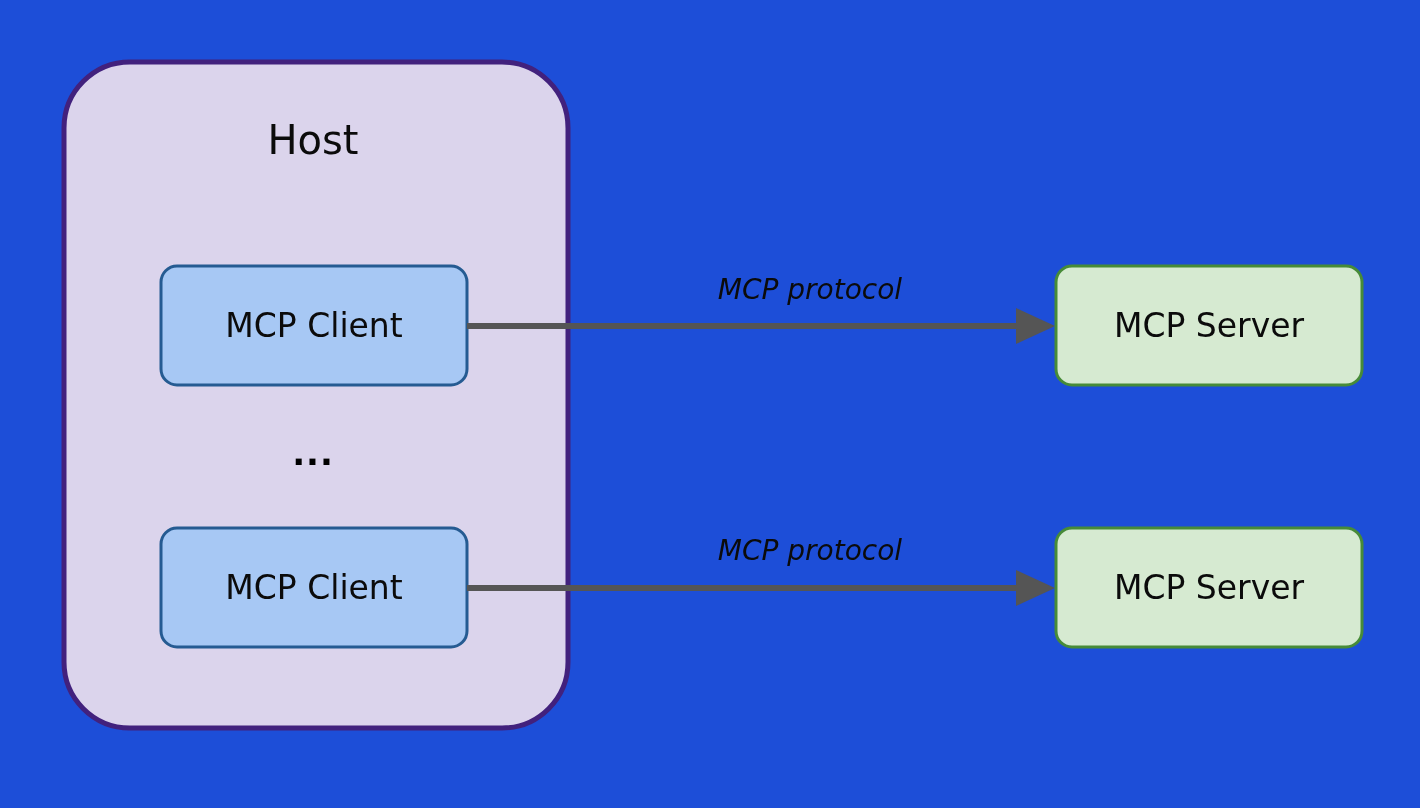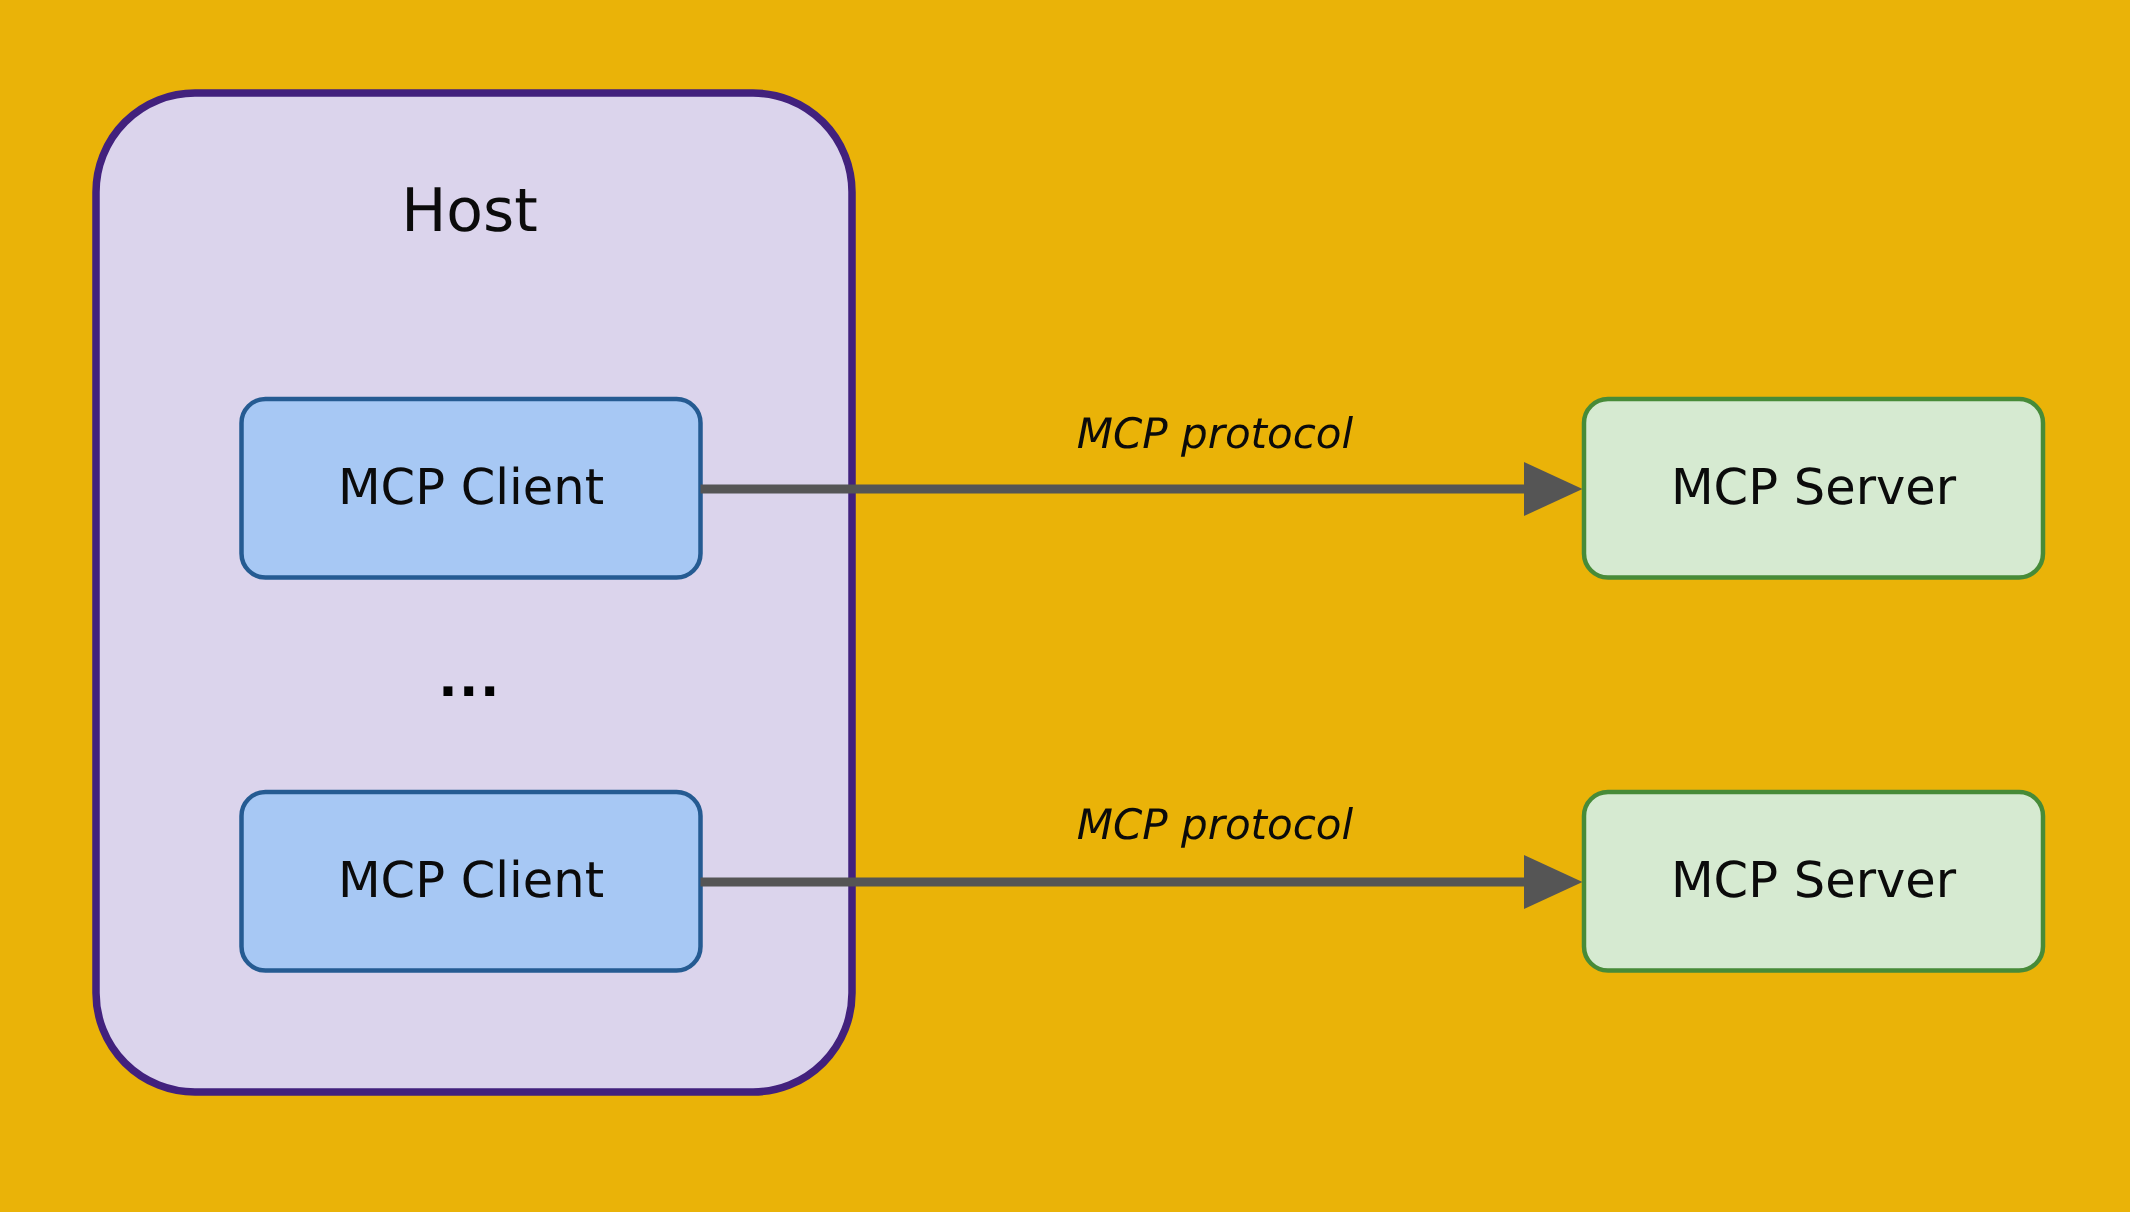--- a/index.html
+++ b/index.html
@@ -8,21 +8,21 @@
     padding: 0;
     background: #ffffff;
   }
   body {
     font-family: "DejaVu Sans", "Liberation Sans", sans-serif;
   }
   #canvas {
     position: relative;
     width: 1420px;
     height: 808px;
-    background: #eab308;
+    background: #1d4ed8;
     overflow: hidden;
   }
   svg#diagram {
     position: absolute;
     left: 0;
     top: 0;
     width: 1420px;
     height: 808px;
     display: block;
   }

